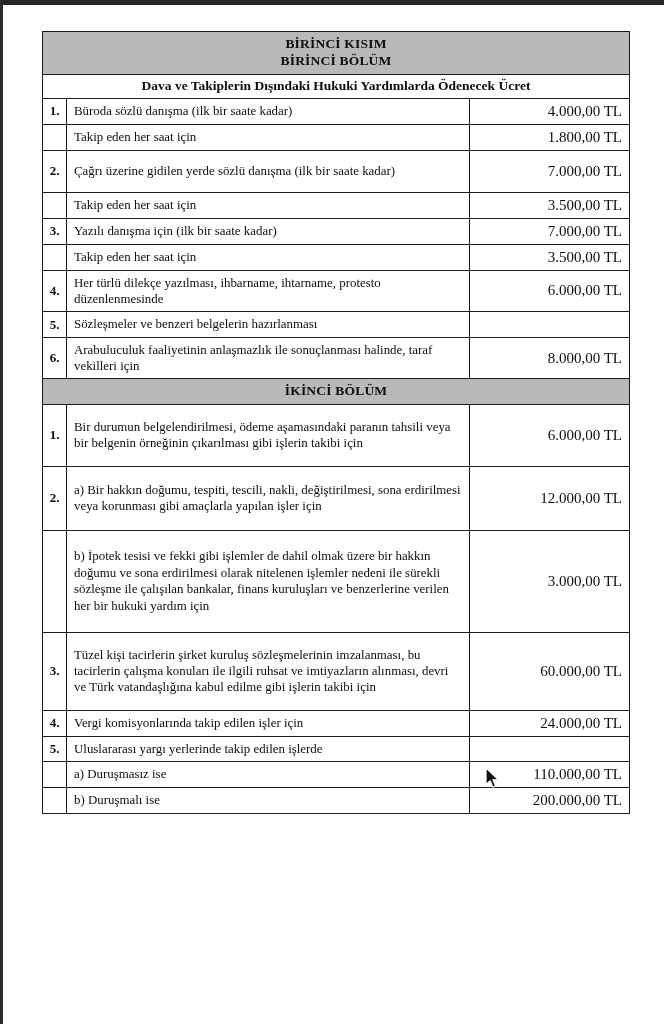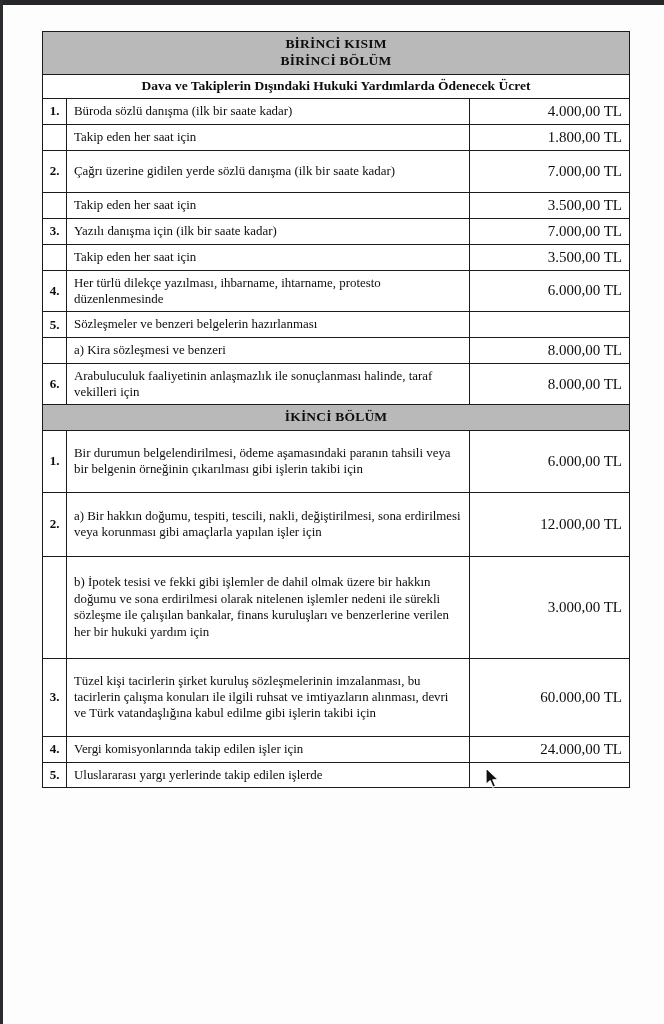--- a/index.html
+++ b/index.html
@@ -165,25 +165,20 @@
       <tr style="height:41px">
         <td class="num">4.</td>
         <td class="desc">Her türlü dilekçe yazılması, ihbarname, ihtarname, protesto düzenlenmesinde</td>
         <td class="price">6.000,00 TL</td>
       </tr>
       <tr style="height:24px">
         <td class="num">5.</td>
         <td class="desc">Sözleşmeler ve benzeri belgelerin hazırlanması</td>
         <td class="price"></td>
       </tr>
-      <tr style="height:26px">
-        <td class="num"></td>
-        <td class="desc">a) Kira sözleşmesi ve benzeri</td>
-        <td class="price">8.000,00 TL</td>
-      </tr>
       <tr style="height:41px">
         <td class="num">6.</td>
         <td class="desc">Arabuluculuk faaliyetinin anlaşmazlık ile sonuçlanması halinde, taraf vekilleri için</td>
         <td class="price">8.000,00 TL</td>
       </tr>
 
       <tr>
         <td class="banner-gray" colspan="3">İKİNCİ BÖLÜM</td>
       </tr>
 
@@ -209,20 +204,30 @@
       </tr>
       <tr style="height:25px">
         <td class="num">4.</td>
         <td class="desc">Vergi komisyonlarında takip edilen işler için</td>
         <td class="price">24.000,00 TL</td>
       </tr>
       <tr style="height:25px">
         <td class="num">5.</td>
         <td class="desc">Uluslararası yargı yerlerinde takip edilen işlerde</td>
         <td class="price"></td>
+      </tr>
+      <tr style="height:25px">
+        <td class="num"></td>
+        <td class="desc">a) Duruşmasız ise</td>
+        <td class="price">110.000,00 TL</td>
+      </tr>
+      <tr style="height:25px">
+        <td class="num"></td>
+        <td class="desc">b) Duruşmalı ise</td>
+        <td class="price">200.000,00 TL</td>
       </tr>
 
     </tbody>
   </table>
 
   <div class="cursor">
     <svg width="16" height="22" viewBox="0 0 16 22" xmlns="http://www.w3.org/2000/svg">
       <polygon points="0,0 0,16.5 4.2,12.8 6.9,19.2 9.6,18.0 6.9,11.8 12.2,11.6" fill="#111111" stroke="#ffffff" stroke-width="1.2" stroke-linejoin="round"></polygon>
     </svg>
   </div>

